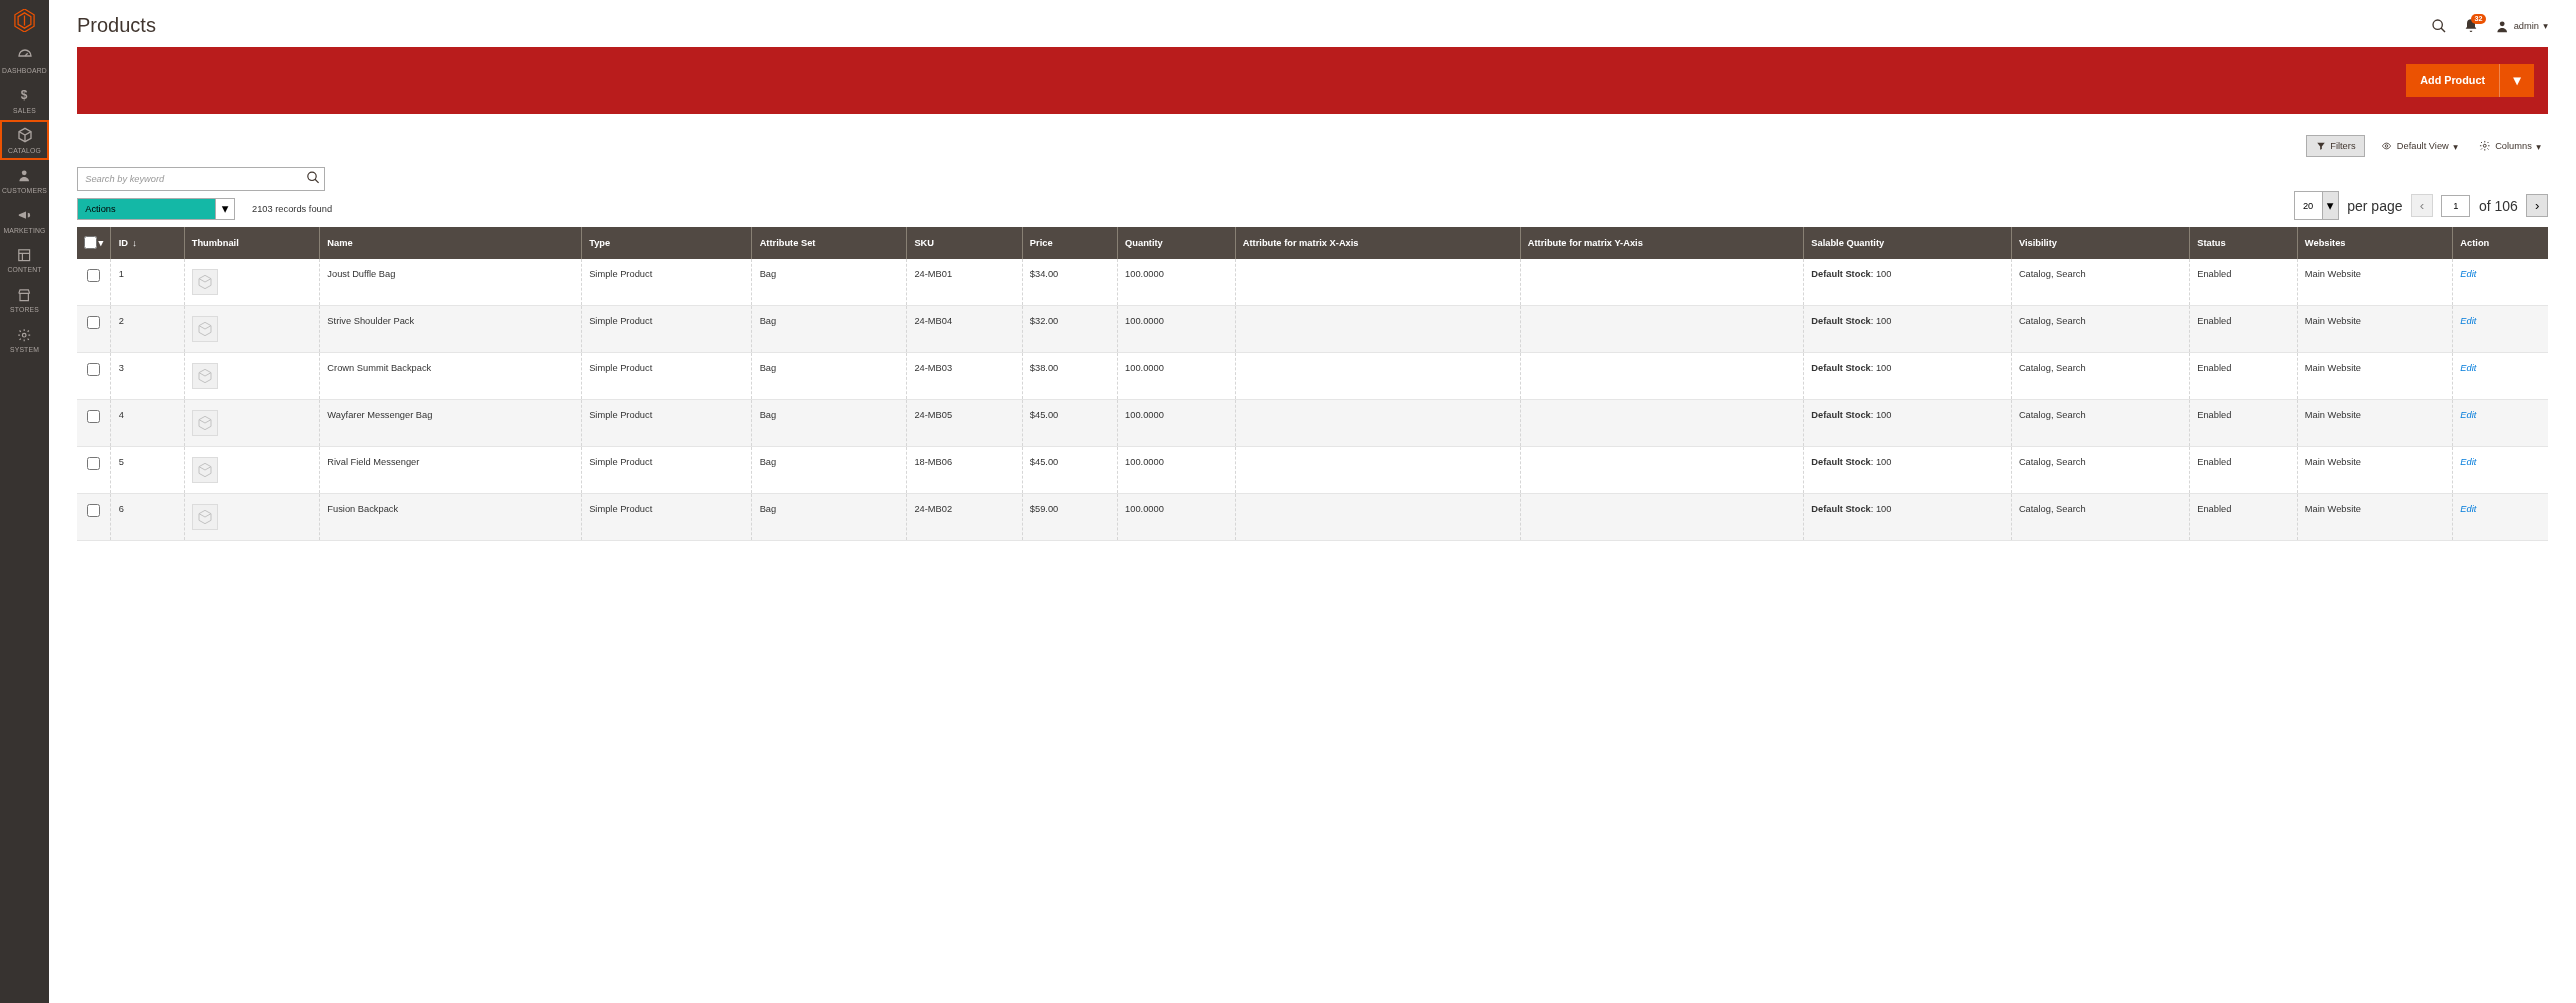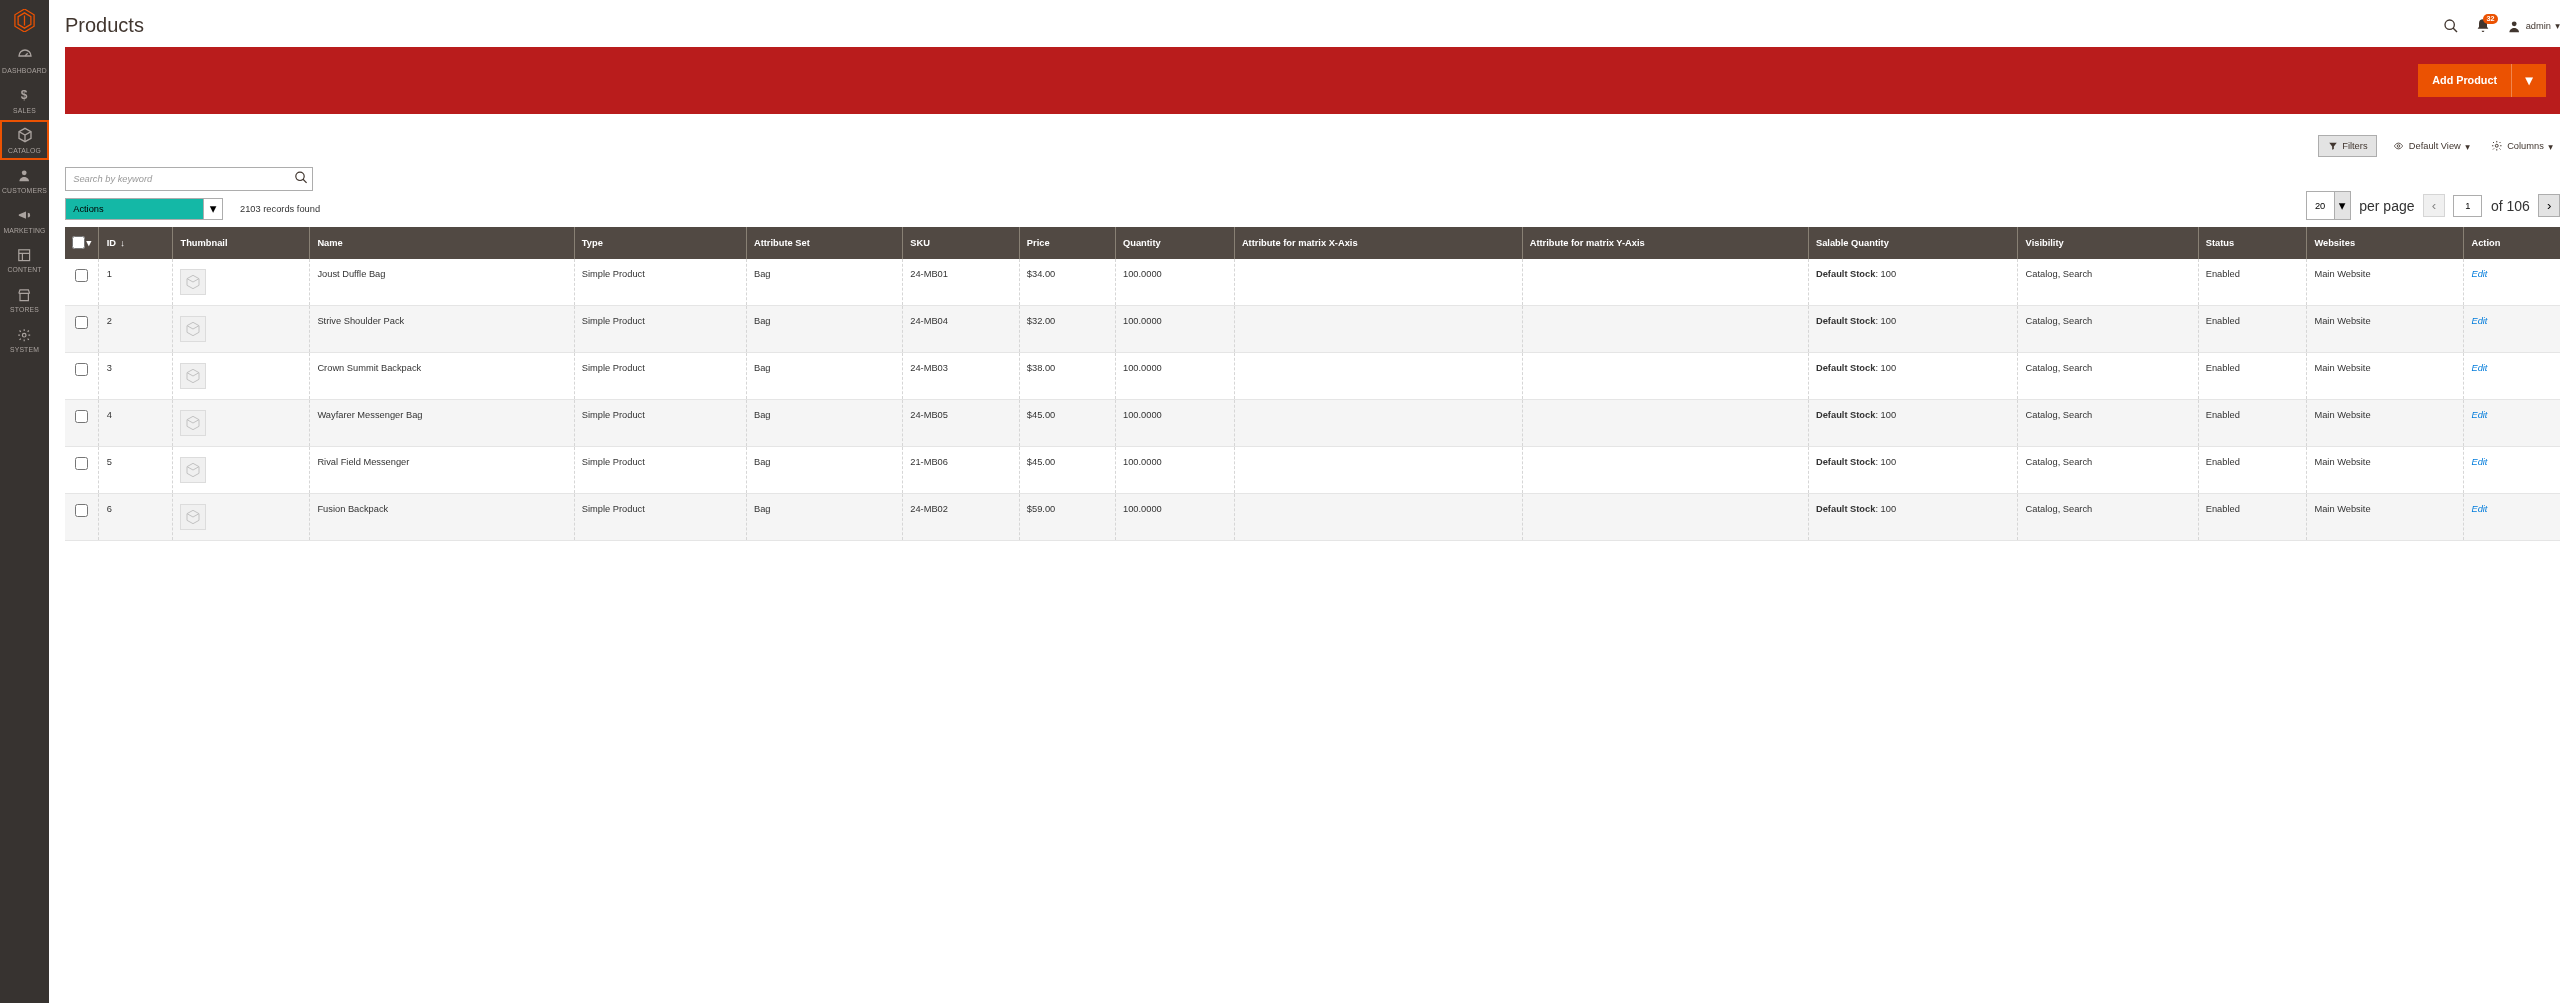--- a/index.html
+++ b/index.html
@@ -8,21 +8,21 @@
 
 .sidebar { position: fixed; left: 0; top: 0; bottom: 0; width: 49px; background: #373330; display: flex; flex-direction: column; align-items: center; z-index: 100; }
 .sidebar-logo { width: 49px; height: 40px; display: flex; align-items: center; justify-content: center; }
 .sidebar-logo svg { width: 23px; height: 23px; }
 .sidebar-item { width: 49px; padding: 7.2px 0 5.8px; display: flex; flex-direction: column; align-items: center; color: #aaa39f; cursor: pointer; text-align: center; font-size: 7.2px; }
 .sidebar-item.active { outline: 2.2px solid #eb5202; outline-offset: -2.2px; }
 .sidebar-item .icon { font-size: 14.4px; margin-bottom: 2.9px; display: flex; align-items: center; justify-content: center; height: 17px; }
 .sidebar-item .label { font-size: 6.8px; letter-spacing: 0.2px; }
 
 
-.main { margin-left: 49px; padding: 0 16px 20px; }
+.main { margin-left: 49px; padding: 0 28px 20px; }
 .page-header { display: flex; align-items: center; justify-content: space-between; padding: 14.4px 0 10px; }
 .page-title { font-size: 20px; font-weight: 300; color: #41362f; }
 .header-actions { display: flex; align-items: center; gap: 16px; }
 .header-icon-btn { background: none; border: none; cursor: pointer; color: #41362f; display: flex; align-items: center; position: relative; }
 .badge { position: absolute; top: -4.3px; right: -7.2px; background: #eb5202; color: #fff; font-size: 7.2px; padding: 0.7px 3.6px; border-radius: 6.5px; font-weight: 600; }
 .user-btn { display: flex; align-items: center; gap: 4.3px; color: #41362f; font-size: 9.3px; }
 
 
 .action-bar { background: #b91c1c; padding: 17px 14.4px; display: flex; justify-content: flex-end; margin-bottom: 21.6px; }
 .add-product-wrap { display: flex; }
@@ -388,21 +388,21 @@
             <div class="thumb">
               <svg width="16" height="16" viewBox="0 0 24 24" fill="none" stroke="#c2c2c2" stroke-width="1.5">
                 <path d="M12 2l9 5v10l-9 5-9-5V7l9-5z"></path>
                 <path d="M3 7l9 5 9-5"></path>
               </svg>
             </div>
           </td>
     <td>Rival Field Messenger</td>
     <td>Simple Product</td>
     <td>Bag</td>
-    <td>21-MB06</td>
+    <td>18-MB06</td>
     <td>$45.00</td>
     <td>100.0000</td>
     <td></td>
     <td></td>
     <td><strong>Default Stock</strong>: 100</td>
     <td>Catalog, Search</td>
     <td>Enabled</td>
     <td>Main Website</td>
     <td><span class="edit-link">Edit</span></td>
   </tr>

